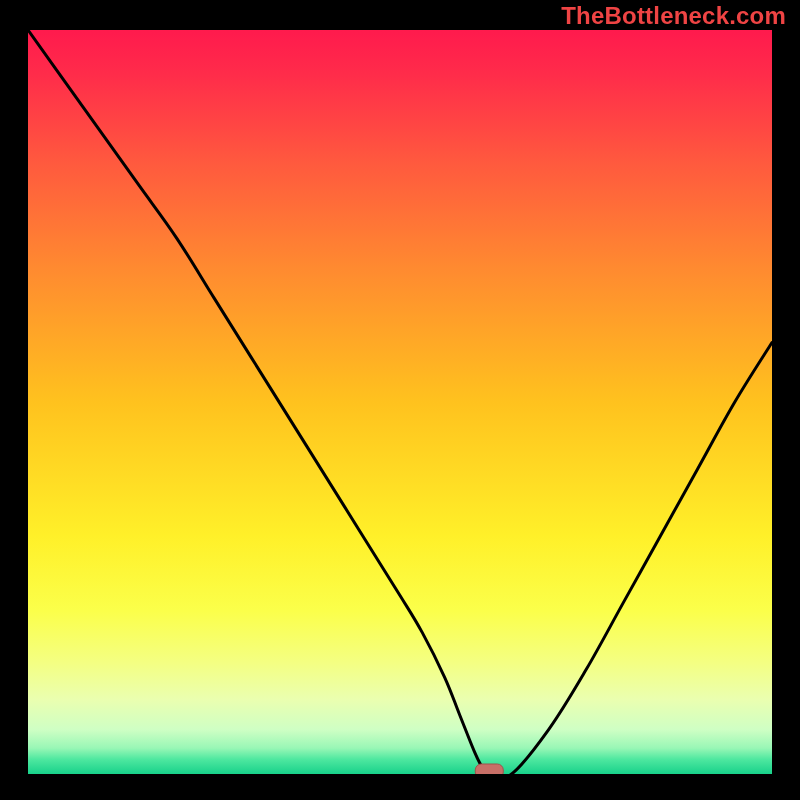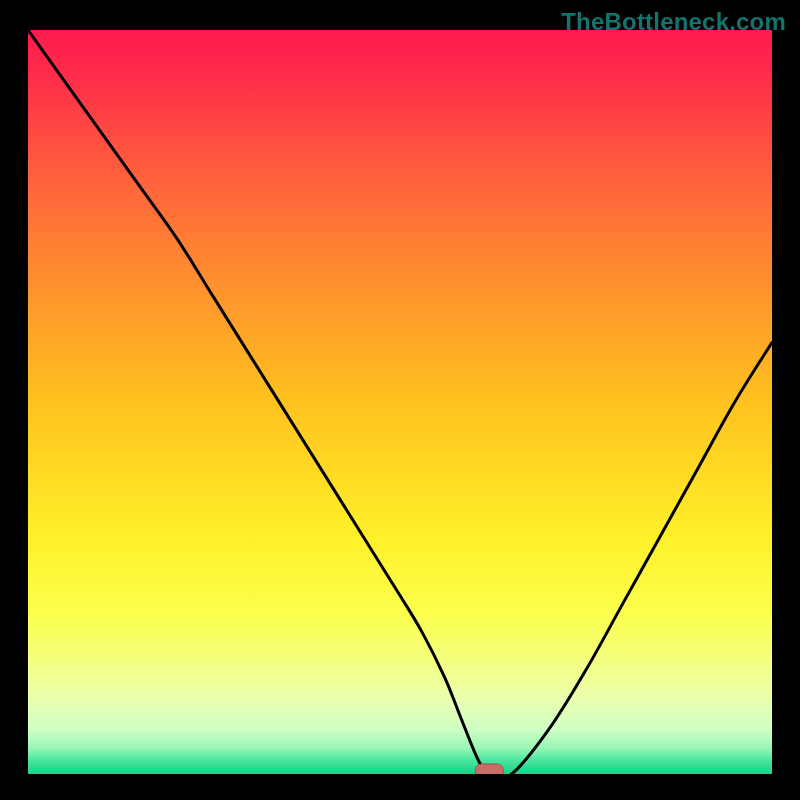--- a/index.html
+++ b/index.html
@@ -12,23 +12,23 @@
     font-family: Arial, Helvetica, sans-serif;
   }
   .frame {
     position: relative;
     width: 800px;
     height: 800px;
     background: #000;
   }
   .watermark {
     position: absolute;
-    top: 8px;
+    top: 2px;
     right: 14px;
-    color: #0f766e;
+    color: #ef4444;
     font-size: 24px;
     font-weight: 600;
     letter-spacing: 0.2px;
     z-index: 10;
   }
   .plot {
     position: absolute;
     left: 28px;
     top: 30px;
     width: 744px;

